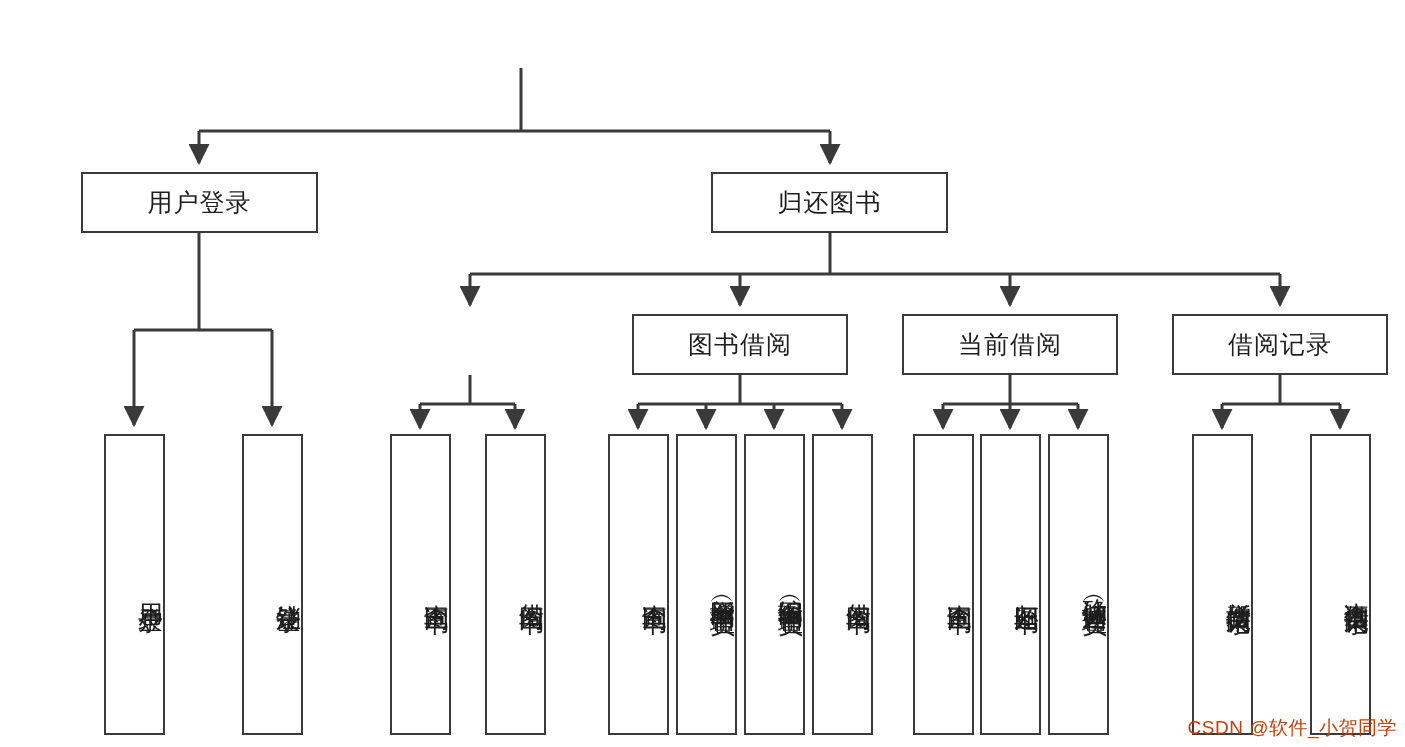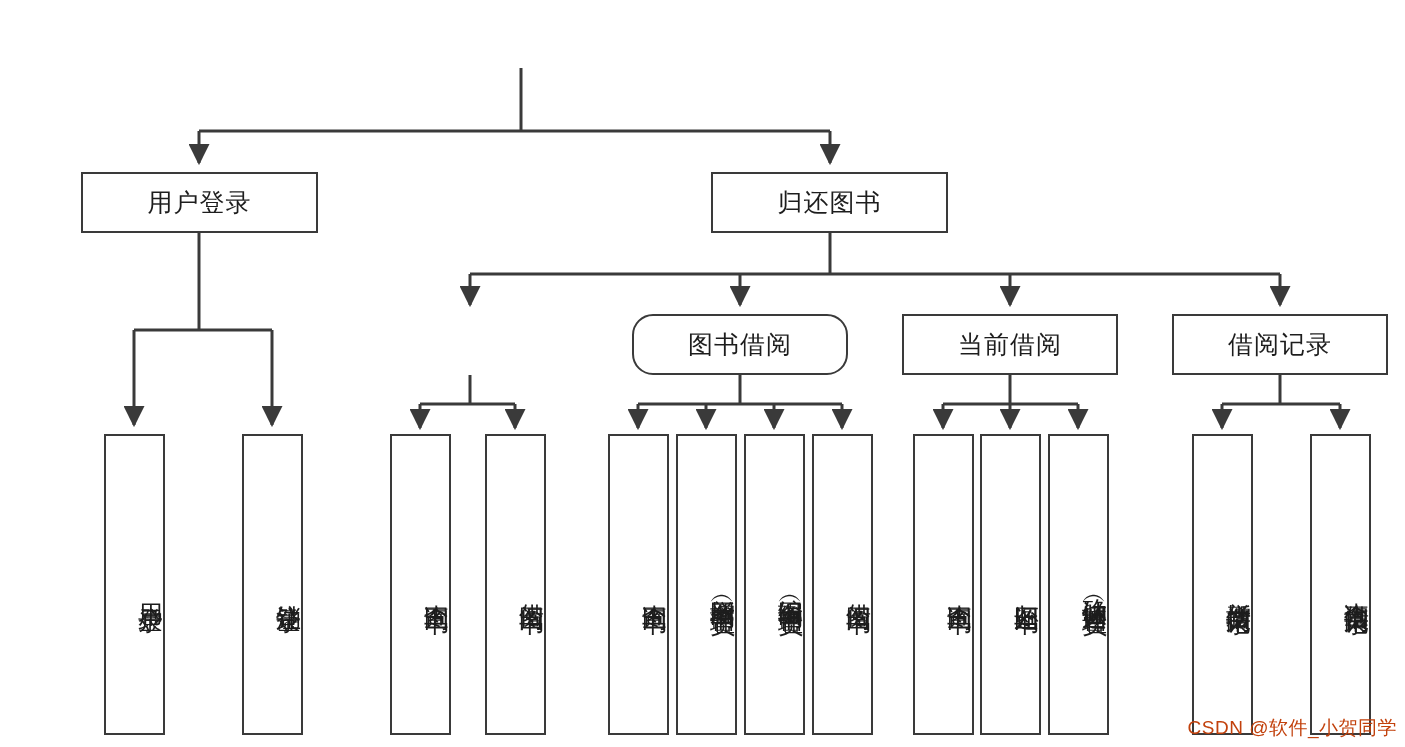--- a/index.html
+++ b/index.html
@@ -129,21 +129,21 @@
 
   <div class="node horiz" style="left:81px; top:172px; width:237px; height:61px;">
     <span>用户登录</span>
   </div>
 
   <div class="node horiz" style="left:711px; top:172px; width:237px; height:61px;">
     <span>归还图书</span>
   </div>
 
 
-  <div class="node horiz" style="left:632px; top:314px; width:216px; height:61px;border-radius:21px;">
+  <div class="node horiz" style="left:632px; top:314px; width:216px; height:61px;">
     <span>图书借阅</span>
   </div>
 
   <div class="node horiz" style="left:1172px; top:314px; width:216px; height:61px;">
     <span>借阅记录</span>
   </div>
 
   <div class="node horiz" style="left:902px; top:314px; width:216px; height:61px;">
     <span>当前借阅</span>
   </div>

